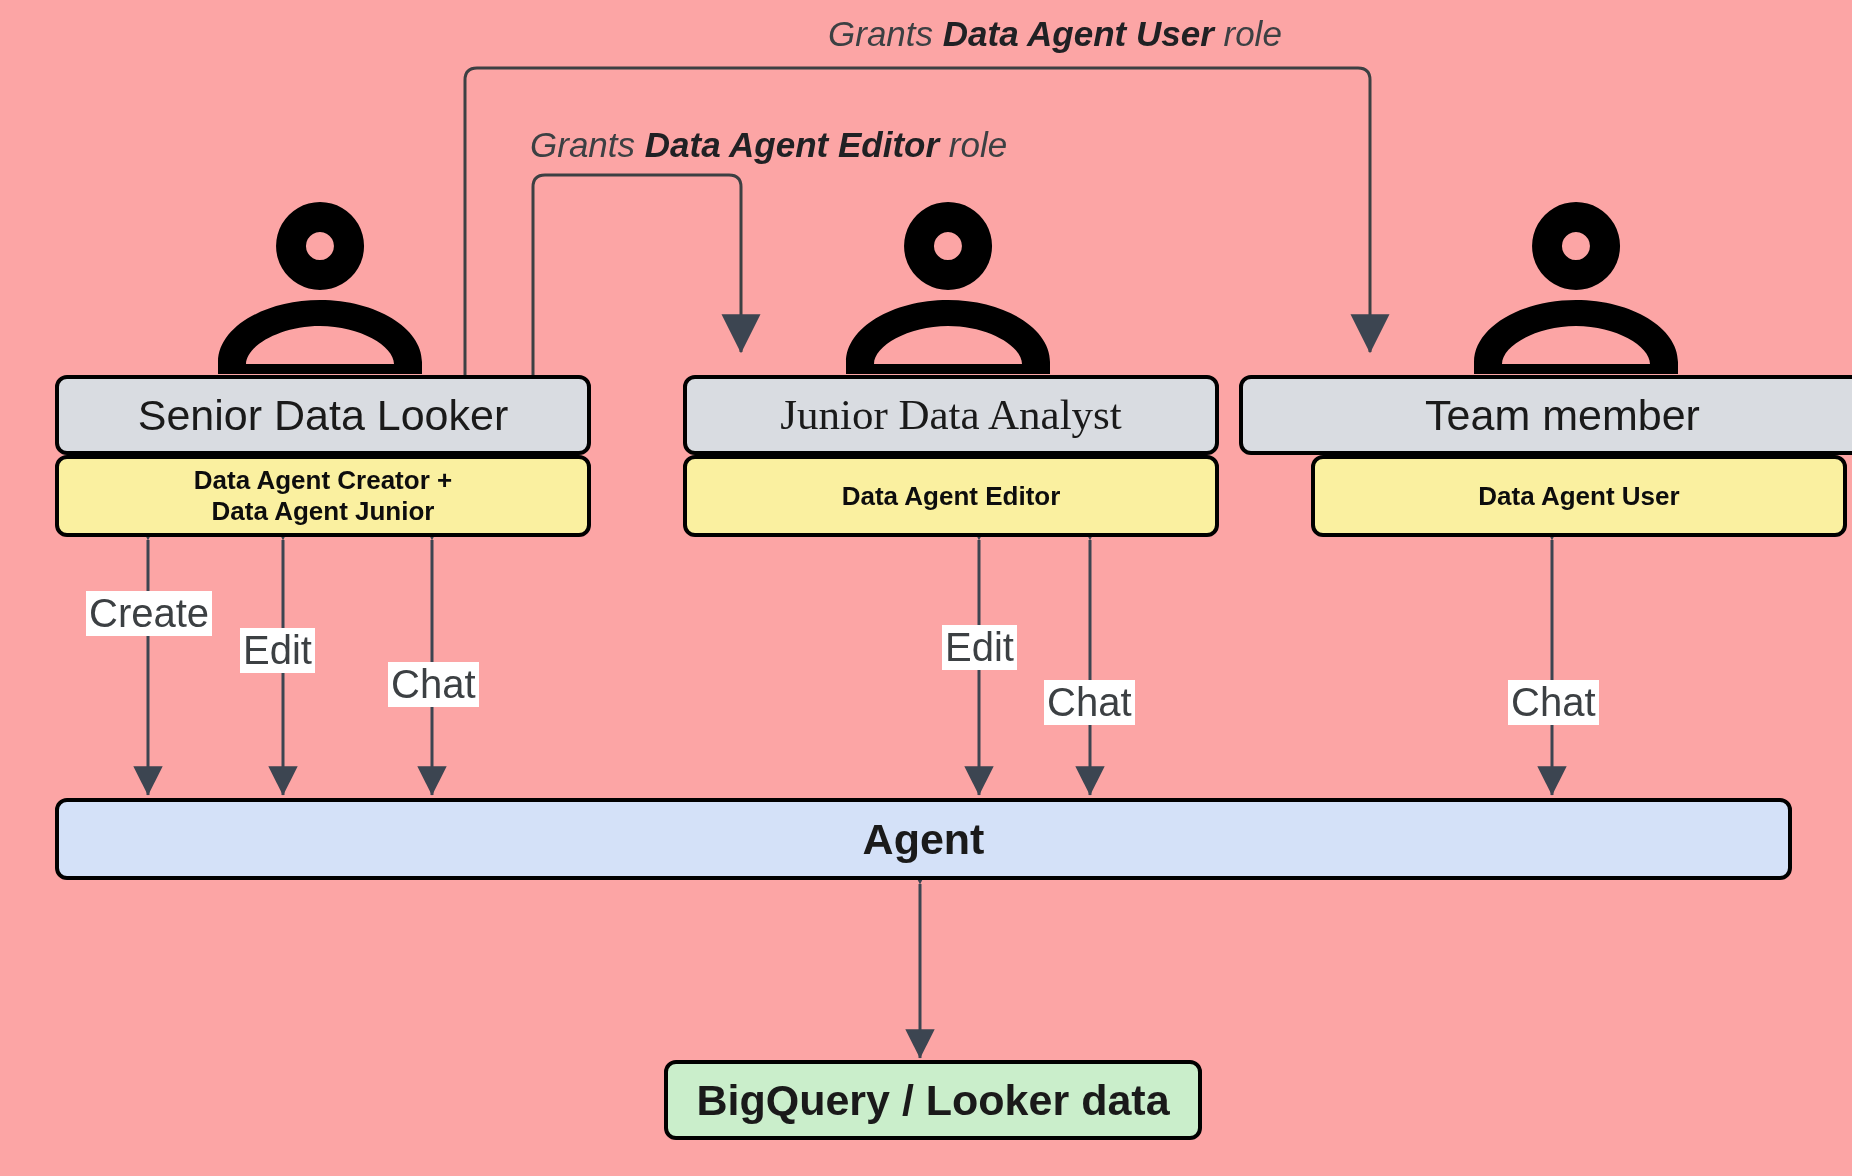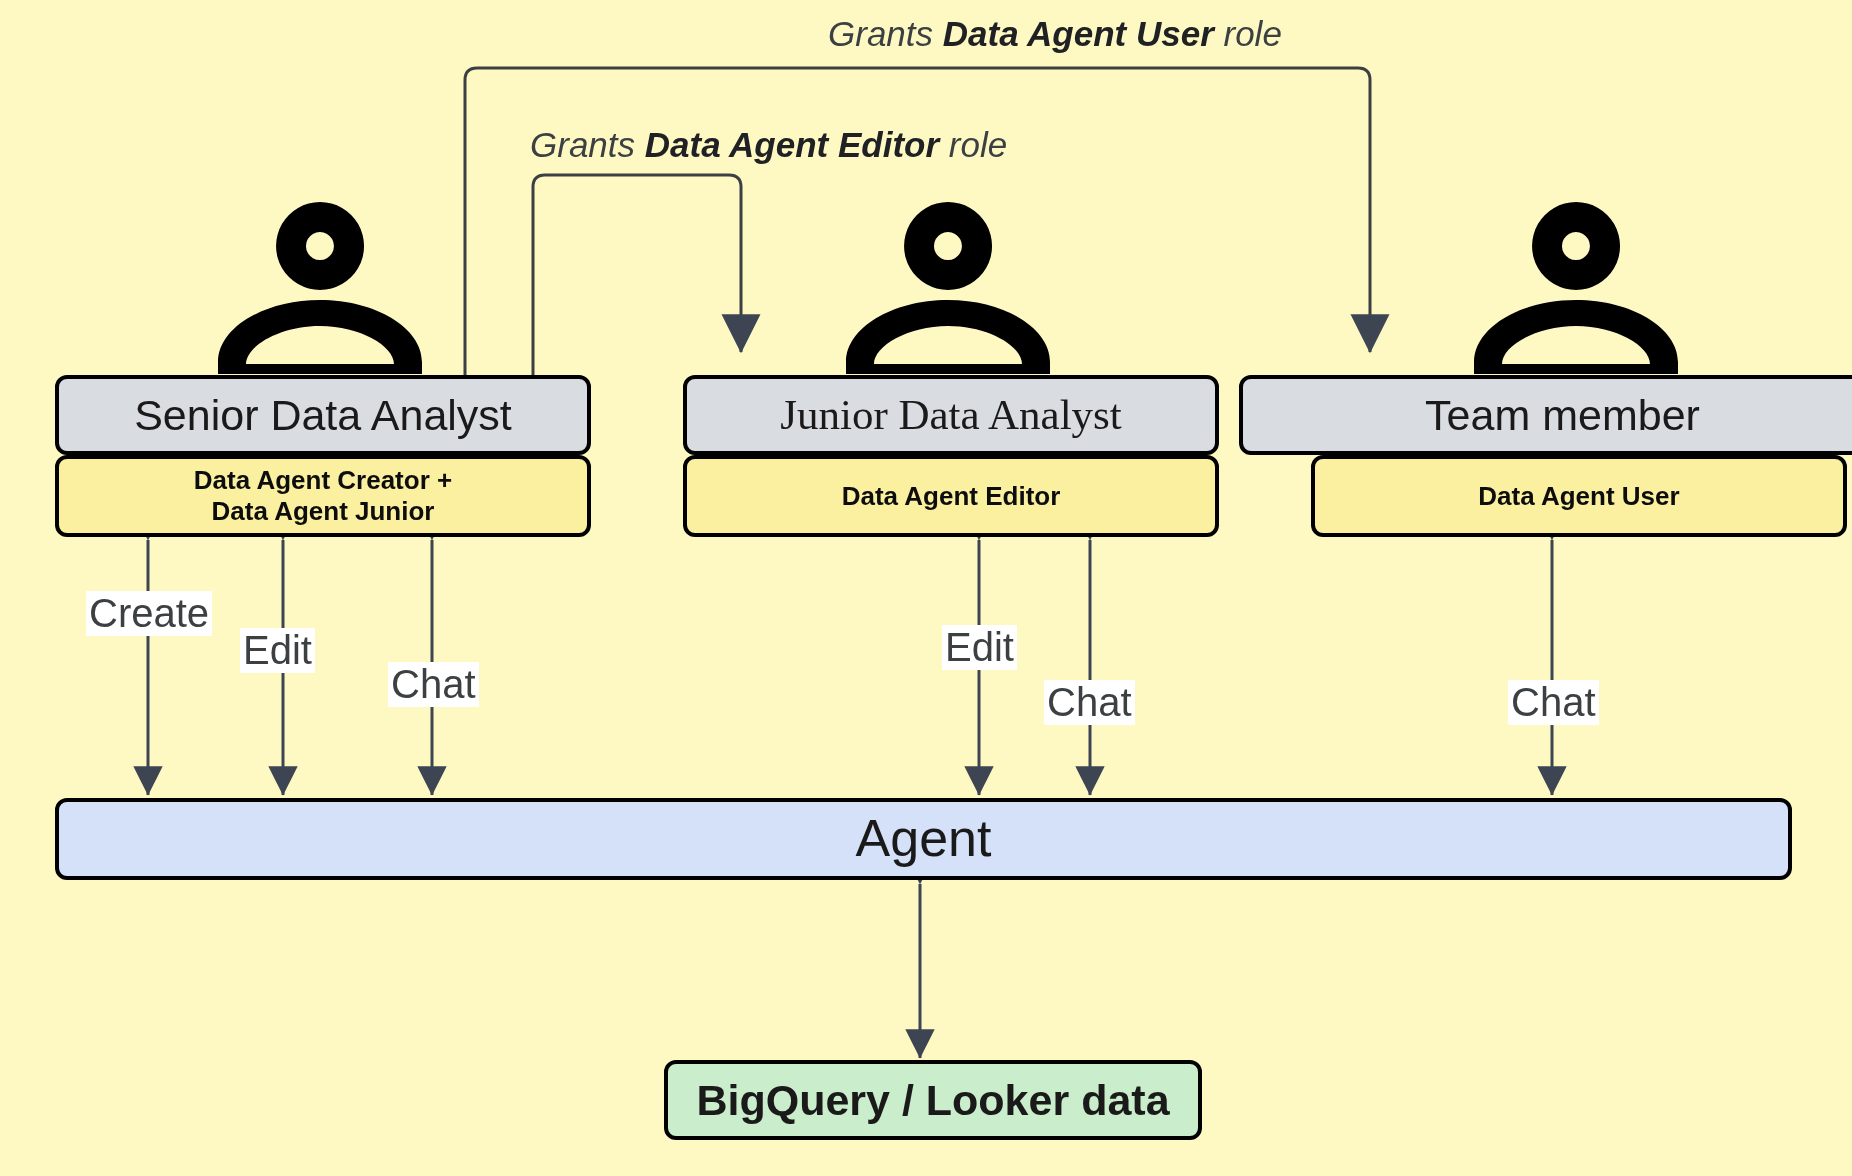--- a/index.html
+++ b/index.html
@@ -7,21 +7,21 @@
     padding: 0;
     background: #ffffff;
   }
   body {
     font-family: "Liberation Sans", sans-serif;
   }
   #canvas {
     position: relative;
     width: 1852px;
     height: 1176px;
-    background: #fef9c3;
+    background: #fca5a5;
     overflow: hidden;
   }
   .svg-layer {
     position: absolute;
     left: 0;
     top: 0;
     width: 1852px;
     height: 1176px;
   }
   .node {
@@ -44,23 +44,24 @@
   }
   .node-role {
     background: #faf0a0;
     font-size: 26px;
     font-weight: bold;
     color: #0d0d0d;
     z-index: 4;
   }
   .node-agent {
     background: #d4e1f8;
-    font-size: 52px;
+    font-size: 43px;
     color: #1a1a1a;
     z-index: 5;
+    font-weight: bold;
   }
   .node-data {
     background: #caeecb;
     font-size: 43px;
     color: #1a1a1a;
     z-index: 5;
     font-weight: bold;
   }
   .edge-label {
     position: absolute;
@@ -136,21 +137,21 @@
 
   <div class="grant-label" style="left:828px; top:14px;">
     <span>Grants </span><b>Data Agent User</b><span> role</span>
   </div>
 
   <div class="grant-label" style="left:530px; top:125px;">
     <span>Grants </span><b>Data Agent Editor</b><span> role</span>
   </div>
 
   <div class="node node-title" style="left:55px; top:375px; width:536px; height:80px;">
-    <span>Senior Data Analyst</span>
+    <span>Senior Data Looker</span>
   </div>
   <div class="node node-role" style="left:55px; top:455px; width:536px; height:82px; flex-direction:column;justify-content:center;">
     <span>Data Agent Creator +</span>
     <span>Data Agent Junior</span>
   </div>
 
   <div class="node node-title" style="left:683px; top:375px; width:536px; height:80px;font-family:Liberation Serif, serif;">
     <span>Junior Data Analyst</span>
   </div>
   <div class="node node-role" style="left:683px; top:455px; width:536px; height:82px;">

